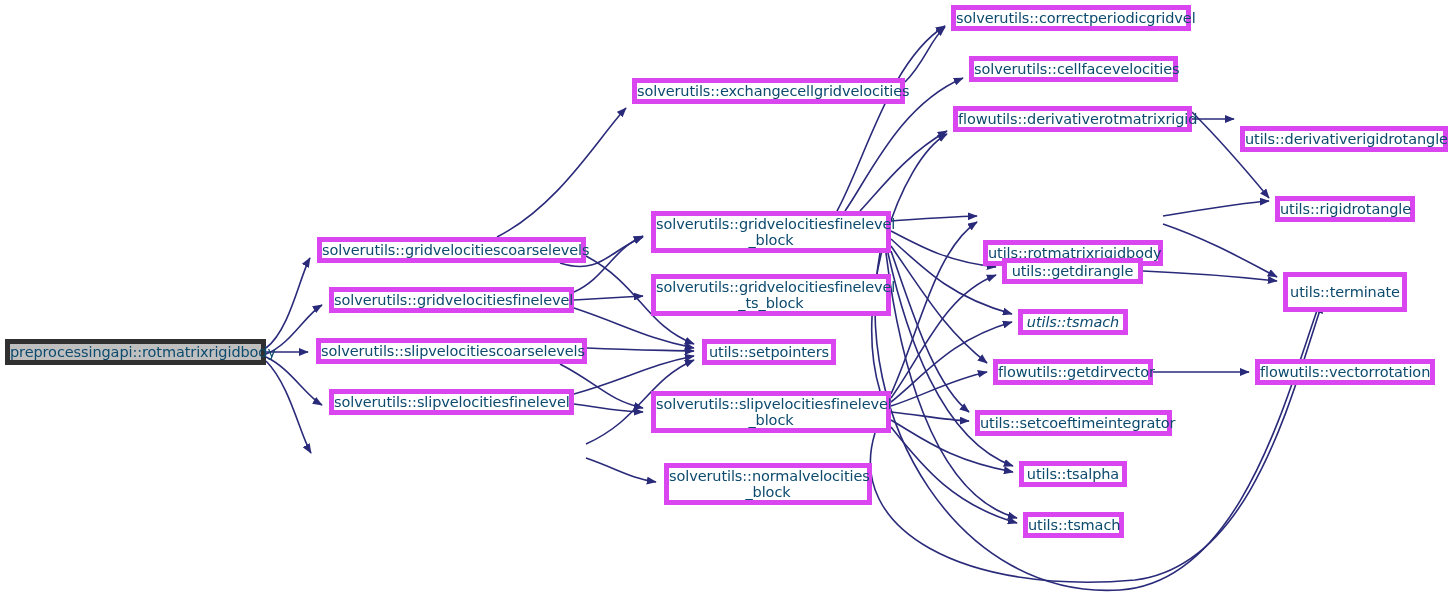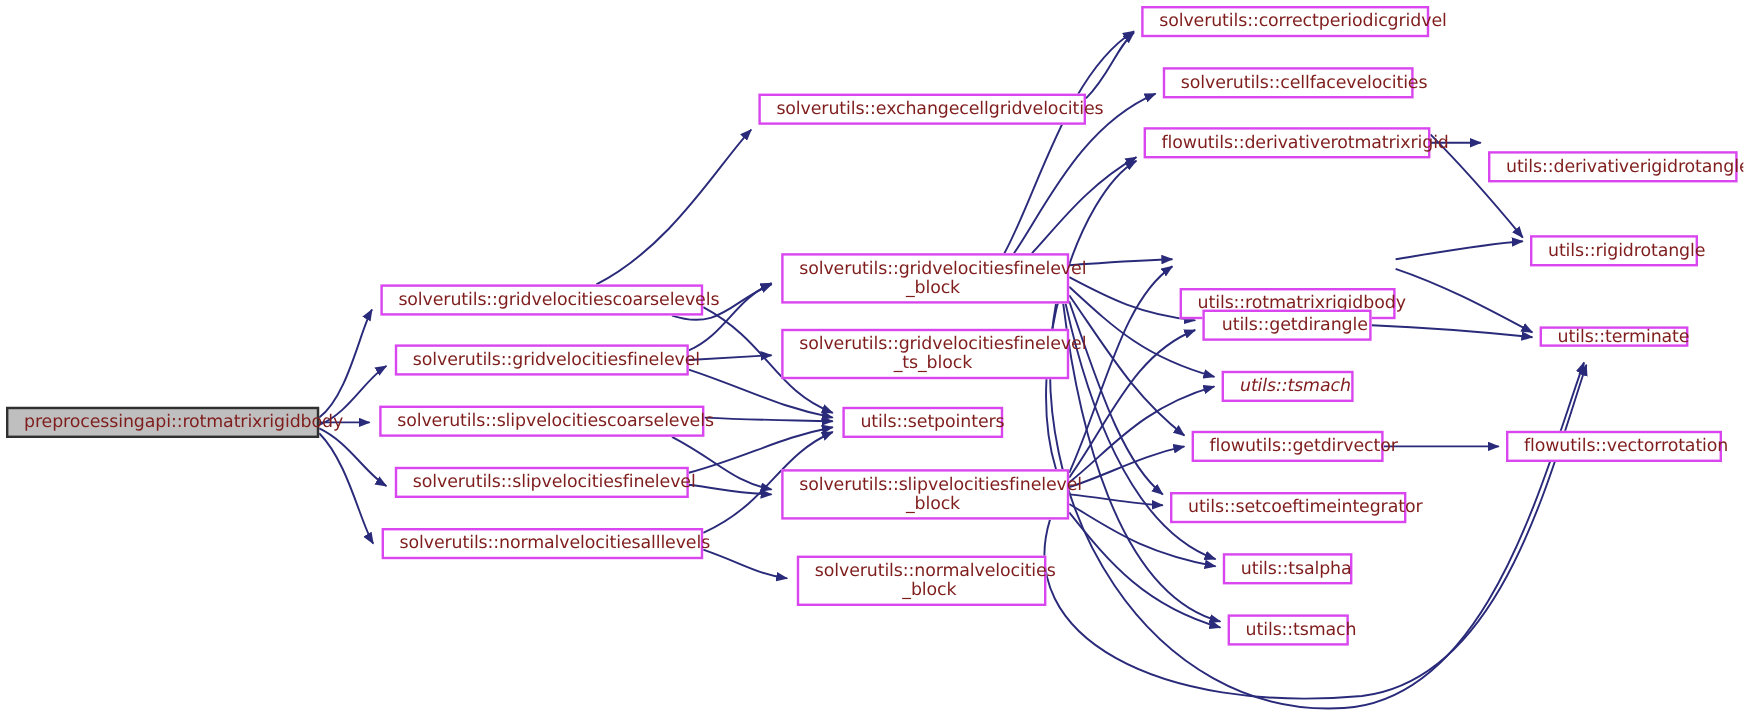--- a/index.html
+++ b/index.html
@@ -19,32 +19,31 @@
     position: absolute;
     left: 0;
     top: 0;
     width: 1453px;
     height: 603px;
     pointer-events: none;
   }
   .node {
     position: absolute;
     box-sizing: border-box;
-    border: 2px solid #d946ef;
+    border: 5px solid #d946ef;
     background: #ffffff;
-    color: #7f1d1d;
+    color: #0c4a6e;
     font-size: 14.5px;
     line-height: 16px;
     display: flex;
     align-items: center;
     justify-content: center;
     text-align: center;
     white-space: pre;
     letter-spacing: -0.1px;
-    padding-left: 13px;
   }
   .node.root {
     background: #bfbfbf;
     border-color: #303030;
   }
   .node-label {
     display: block;
     width: 100%;
   }
 </style>
@@ -137,23 +136,20 @@
   </div>
 
   <div class="node" style="left:316px; top:338px; width:271px; height:26px;">
     <span class="node-label">solverutils::slipvelocitiescoarselevels</span>
   </div>
 
   <div class="node" style="left:329px; top:389px; width:245px; height:26px;">
     <span class="node-label">solverutils::slipvelocitiesfinelevel</span>
   </div>
 
-  <div class="node" style="left:318px; top:440px; width:268px; height:26px;">
-    <span class="node-label">solverutils::normalvelocitiesalllevels</span>
-  </div>
 
   <div class="node" style="left:632px; top:78px; width:273px; height:26px;">
     <span class="node-label">solverutils::exchangecellgridvelocities</span>
   </div>
 
   <div class="node" style="left:651px; top:211px; width:240px; height:42px;">
     <span class="node-label">solverutils::gridvelocitiesfinelevel
 _block</span>
   </div>
 
@@ -217,21 +213,21 @@
   </div>
 
   <div class="node" style="left:1240px; top:106px; width:208px; height:26px;margin-top:20px;">
     <span class="node-label">utils::derivativerigidrotangle</span>
   </div>
 
   <div class="node" style="left:1275px; top:196px; width:140px; height:26px;">
     <span class="node-label">utils::rigidrotangle</span>
   </div>
 
-  <div class="node" style="left:1283px; top:272px; width:124px; height:17px;">
+  <div class="node" style="left:1283px; top:272px; width:124px; height:40px;">
     <span class="node-label">utils::terminate</span>
   </div>
 
   <div class="node" style="left:1255px; top:359px; width:180px; height:26px;">
     <span class="node-label">flowutils::vectorrotation</span>
   </div>
 
 </div>
 
 </body></html>

